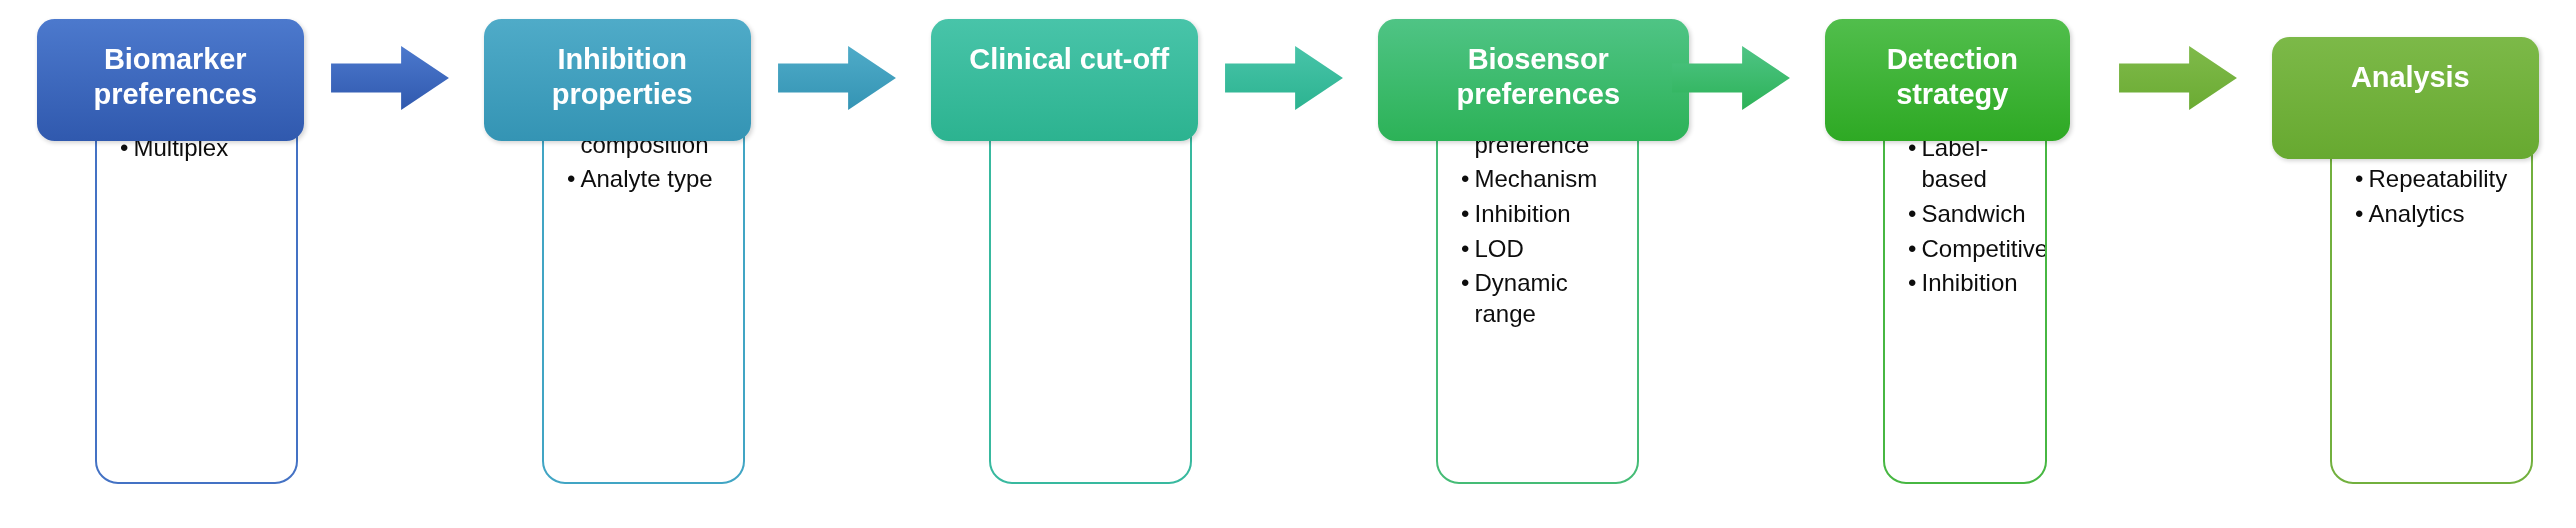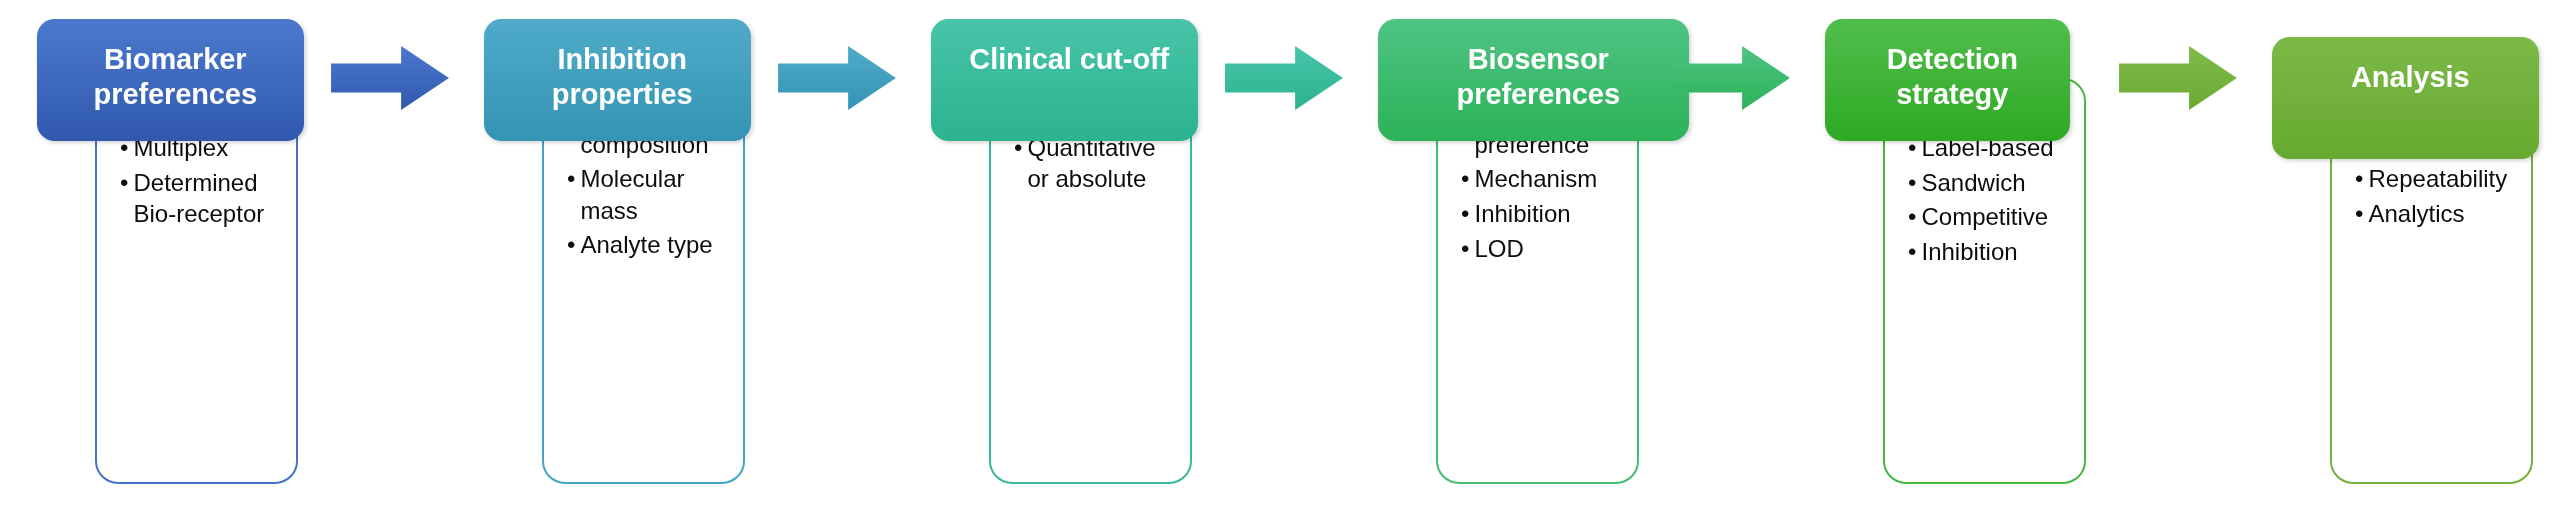--- a/index.html
+++ b/index.html
@@ -100,42 +100,40 @@
 </head>
 <body>
 
 <div id="canvas">
 
 <div class="stage" style="left: 0px;">
       <div class="detail-card" style="left: 95px; top: 78px; width: 203px; height: 406px; border-color: rgb(68, 114, 196);">
         <div class="bullet-list">
           <div class="bullet-item">Simplex</div>
           <div class="bullet-item">Multiplex</div>
-          <div class="bullet-item">Determined Bio-receptor</div>
         </div>
       </div>
       <div class="header-box" style="left: 37px; top: 19px; width: 267px; height: 122px; background: linear-gradient(rgb(76, 121, 205) 0%, rgb(48, 89, 174) 100%);">
         <div class="header-title">Biomarker
 preferences</div>
       </div>
     </div>
     <svg class="arrow" width="118" height="64" viewBox="0 0 175 95" style="left: 331px; top: 46px;">
       <defs>
         <linearGradient id="agrad0" x1="0" y1="0" x2="0" y2="1">
           <stop offset="0%" stop-color="#4C79CD"></stop>
           <stop offset="100%" stop-color="#3059AE"></stop>
         </linearGradient>
       </defs>
       <path d="M0,26 L104,26 L104,0 L175,47.5 L104,95 L104,69 L0,69 Z" fill="url(#agrad0)"></path>
     </svg>
     <div class="stage" style="left: 0px;">
       <div class="detail-card" style="left: 542px; top: 78px; width: 203px; height: 406px; border-color: rgb(65, 165, 196);">
         <div class="bullet-list">
           <div class="bullet-item">Charge composition</div>
-          <div class="bullet-item">Molecular mass</div>
           <div class="bullet-item">Analyte type</div>
         </div>
       </div>
       <div class="header-box" style="left: 484px; top: 19px; width: 267px; height: 122px; background: linear-gradient(rgb(79, 171, 200) 0%, rgb(52, 148, 180) 100%);">
         <div class="header-title">Inhibition
 properties</div>
       </div>
     </div>
     <svg class="arrow" width="118" height="64" viewBox="0 0 175 95" style="left: 778px; top: 46px;">
       <defs>
@@ -143,21 +141,20 @@
           <stop offset="0%" stop-color="#4FABC8"></stop>
           <stop offset="100%" stop-color="#3494B4"></stop>
         </linearGradient>
       </defs>
       <path d="M0,26 L104,26 L104,0 L175,47.5 L104,95 L104,69 L0,69 Z" fill="url(#agrad1)"></path>
     </svg>
     <div class="stage" style="left: 0px;">
       <div class="detail-card" style="left: 989px; top: 78px; width: 203px; height: 406px; border-color: rgb(56, 185, 159);">
         <div class="bullet-list">
           <div class="bullet-item">Concentration</div>
-          <div class="bullet-item">Quantitative or absolute</div>
         </div>
       </div>
       <div class="header-box" style="left: 931px; top: 19px; width: 267px; height: 122px; background: linear-gradient(rgb(72, 196, 169) 0%, rgb(44, 179, 144) 100%);">
         <div class="header-title">Clinical cut-off</div>
       </div>
     </div>
     <svg class="arrow" width="118" height="64" viewBox="0 0 175 95" style="left: 1225px; top: 46px;">
       <defs>
         <linearGradient id="agrad2" x1="0" y1="0" x2="0" y2="1">
           <stop offset="0%" stop-color="#48C4A9"></stop>
@@ -166,38 +163,39 @@
       </defs>
       <path d="M0,26 L104,26 L104,0 L175,47.5 L104,95 L104,69 L0,69 Z" fill="url(#agrad2)"></path>
     </svg>
     <div class="stage" style="left: 0px;">
       <div class="detail-card" style="left: 1436px; top: 78px; width: 203px; height: 406px; border-color: rgb(69, 188, 118);">
         <div class="bullet-list">
           <div class="bullet-item">Platform preference</div>
           <div class="bullet-item">Mechanism</div>
           <div class="bullet-item">Inhibition</div>
           <div class="bullet-item">LOD</div>
+          <div class="bullet-item">Dynamic range</div>
         </div>
       </div>
       <div class="header-box" style="left: 1378px; top: 19px; width: 311px; height: 122px; background: linear-gradient(rgb(79, 196, 133) 0%, rgb(44, 178, 87) 100%);">
         <div class="header-title">Biosensor
 preferences</div>
       </div>
     </div>
     <svg class="arrow" width="118" height="64" viewBox="0 0 175 95" style="left: 1672px; top: 46px;">
       <defs>
         <linearGradient id="agrad3" x1="0" y1="0" x2="0" y2="1">
           <stop offset="0%" stop-color="#4FC485"></stop>
           <stop offset="100%" stop-color="#2CB257"></stop>
         </linearGradient>
       </defs>
       <path d="M0,26 L104,26 L104,0 L175,47.5 L104,95 L104,69 L0,69 Z" fill="url(#agrad3)"></path>
     </svg>
     <div class="stage" style="left: 0px;">
-      <div class="detail-card" style="left: 1883px; top: 78px; width: 203px; height: 406px; border-color: rgb(71, 183, 66);">
+      <div class="detail-card" style="left: 1883px; top: 78px; width: 164px; height: 406px; border-color: rgb(71, 183, 66);">
         <div class="bullet-list">
           <div class="bullet-item">Direct</div>
           <div class="bullet-item">Label-based</div>
           <div class="bullet-item">Sandwich</div>
           <div class="bullet-item">Competitive</div>
           <div class="bullet-item">Inhibition</div>
         </div>
       </div>
       <div class="header-box" style="left: 1825px; top: 19px; width: 245px; height: 122px; background: linear-gradient(rgb(81, 190, 76) 0%, rgb(46, 169, 36) 100%);">
         <div class="header-title">Detection

